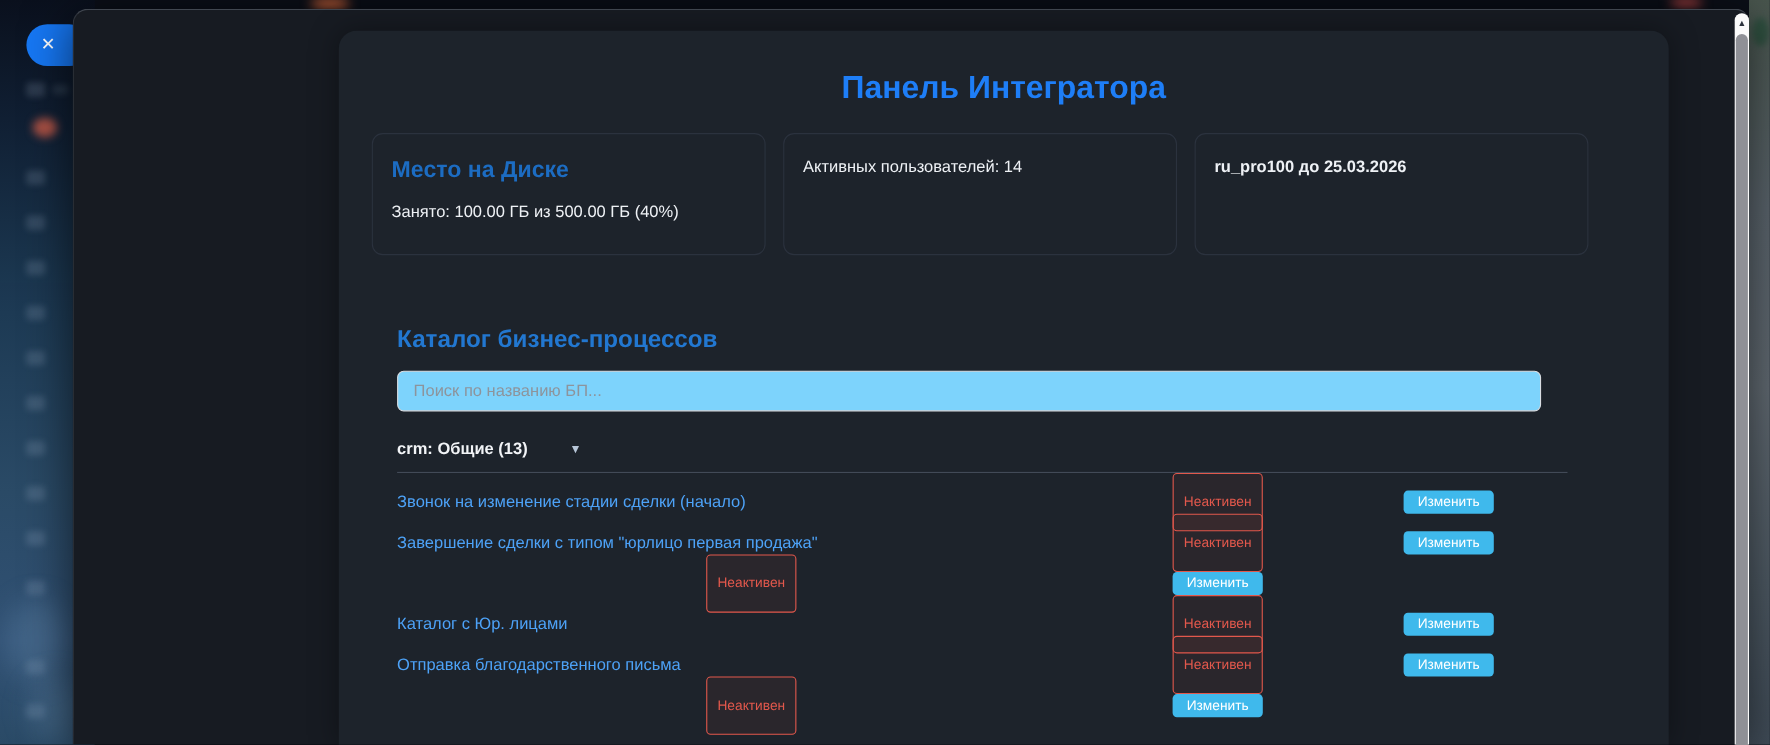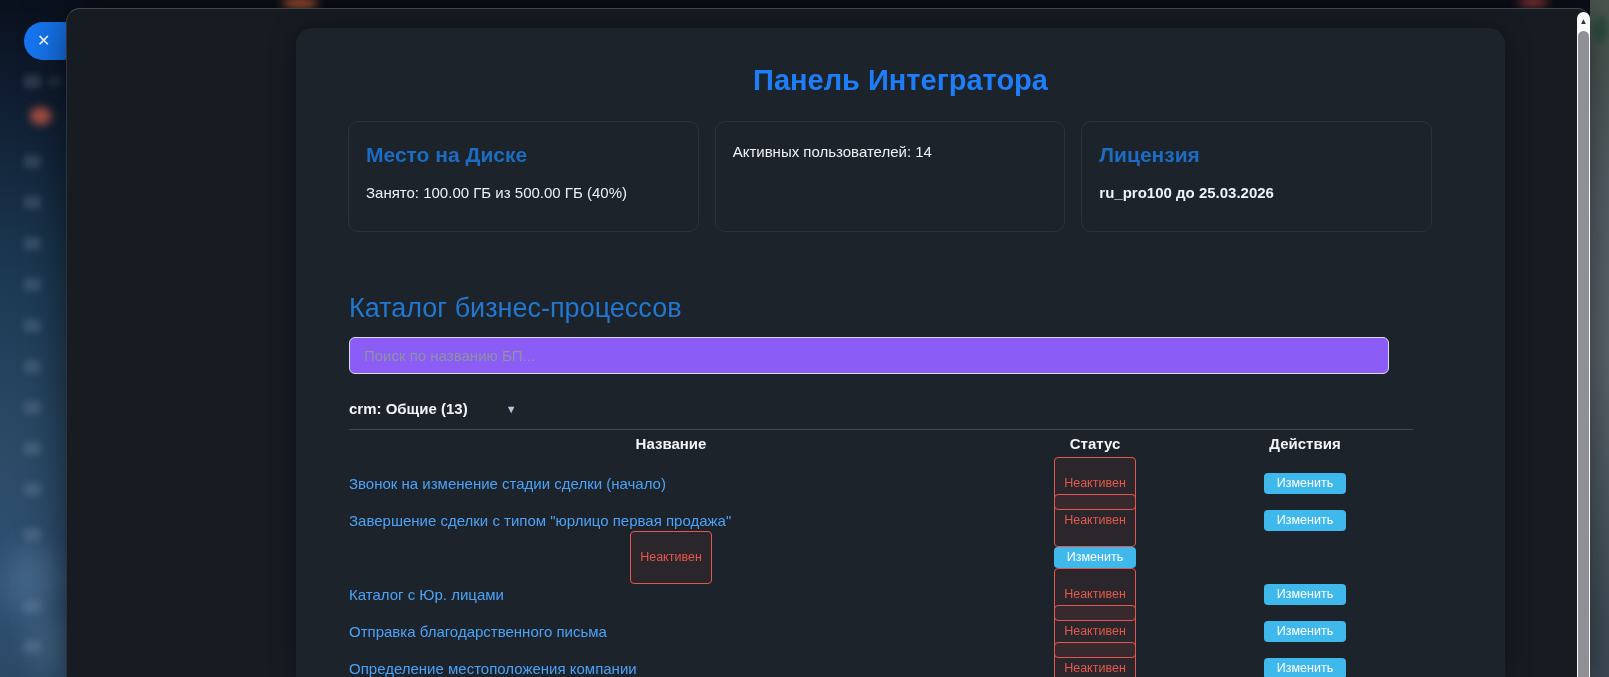--- a/index.html
+++ b/index.html
@@ -55,44 +55,44 @@
   
   .scrollbar{position:absolute; top:3px; right:0; bottom:0; width:13px;
              background:#fafafa; border-radius:7px 7px 0 0;}
   .scroll-up{position:absolute; top:3px; left:0; width:13px; text-align:center;
              font-size:8px; color:#2a313b; line-height:14px; cursor:pointer;}
   .scroll-thumb{position:absolute; top:19px; bottom:-8px; left:1px; width:11px;
                 background:#8f9096; border-radius:6px; cursor:grab;}
 
   
   .panel{
-    position:absolute; left:229px; top:19px; width:1209px; height:calc(100% - 19px);
+    position:absolute; left:241px; top:19px; width:1209px; height:calc(100% - 19px);
     background:var(--panel-bg); border-radius:16px 16px 0 0;
     box-shadow:0 0 26px rgba(0,0,0,.35);
   }
   .panel-title{
     margin-top:33px; text-align:center;
     font-size:29px; line-height:38px; font-weight:bold; color:var(--main-title);
   }
 
   
-  .cards{margin:22px 73px 0 52px; display:grid;
+  .cards{margin:22px 73px 0 30px; display:grid;
          grid-template-columns:1fr 1fr 1fr; gap:16px;}
   .card{border:1px solid #2b323e; border-radius:10px; min-height:111px;
         padding:21px 17px;}
   .card-title{font-size:21px; font-weight:bold; color:var(--card-title); margin-bottom:17px;}
   .card-body{font-size:15px; color:var(--text);}
   .card-body.bold{font-weight:bold;}
 
   
   .catalog{margin:64px 53px 0 53px; width:1064px;}
-  .catalog-title{font-size:27px; line-height:24px; font-weight:normal; color:var(--catalog-title);}
+  .catalog-title{font-size:22px; line-height:24px; font-weight:bold; color:var(--catalog-title);}
   .search-input{
     display:block; margin-top:17px; width:1040px; height:37px;
-    background:#8b5cf6; border:1px solid #d9dde2; border-radius:6px;
+    background:#7dd3fc; border:1px solid #d9dde2; border-radius:6px;
     padding:0 14px; font-size:15px; font-family:inherit; color:#202329; outline:none;
   }
   .search-input::placeholder{color:#8d949c;}
   .group-row{margin-top:26px; display:flex; align-items:center; cursor:pointer; width:max-content;gap:28px;}
   .group-label{font-size:15px; font-weight:bold; color:#f2f4f7;}
   .group-caret{font-size:11px; color:#b7c6d8; margin-left:10px;}
   .divider{border:none; border-top:1px solid var(--divider); margin-top:12px;}
 
   .thead,.trow{display:grid; grid-template-columns:1fr 204px 216px; align-items:center;}
   .thead{height:27px;}
@@ -151,42 +151,36 @@
   <div class="card">
     <div class="card-title">Место на Диске</div>
     <div class="card-body">Занято: 100.00 ГБ из 500.00 ГБ (40%)</div>
   </div>
 
   <div class="card">
     <div class="card-body">Активных пользователей: 14</div>
   </div>
 
   <div class="card">
-    <div class="card-title">Лицензия</div>
     <div class="card-body bold">ru_pro100 до 25.03.2026</div>
   </div>
 </div>
 
     <div class="catalog">
       <div class="catalog-title">Каталог бизнес-процессов</div>
 
       <input class="search-input" type="text" value="" placeholder="Поиск по названию БП..." style="">
 
       <div class="group-row">
         <span class="group-label">crm: Общие (13)</span>
         <span class="group-caret">▼</span>
       </div>
 
       <hr class="divider">
 
-      <div class="thead">
-        <div class="th">Название</div>
-        <div class="th">Статус</div>
-        <div class="th">Действия</div>
-      </div>
 
       <div id="table-body">
   <div class="trow">
     <div class="cell name">
       <a class="bp-link">Звонок на изменение стадии сделки (начало)</a>
     </div>
     <div class="cell status">
       <span class="badge">Неактивен</span>
     </div>
     <div class="cell actions">
@@ -233,23 +227,20 @@
     </div>
     <div class="cell status">
       <span class="badge">Неактивен</span>
     </div>
     <div class="cell actions">
       <button class="edit-btn">Изменить</button>
     </div>
   </div>
 
   <div class="trow">
-    <div class="cell name">
-      <a class="bp-link">Определение местоположения компании</a>
-    </div>
     <div class="cell status">
       <span class="badge">Неактивен</span>
     </div>
     <div class="cell actions">
       <button class="edit-btn">Изменить</button>
     </div>
   </div>
 </div>
     </div>
   </div>

